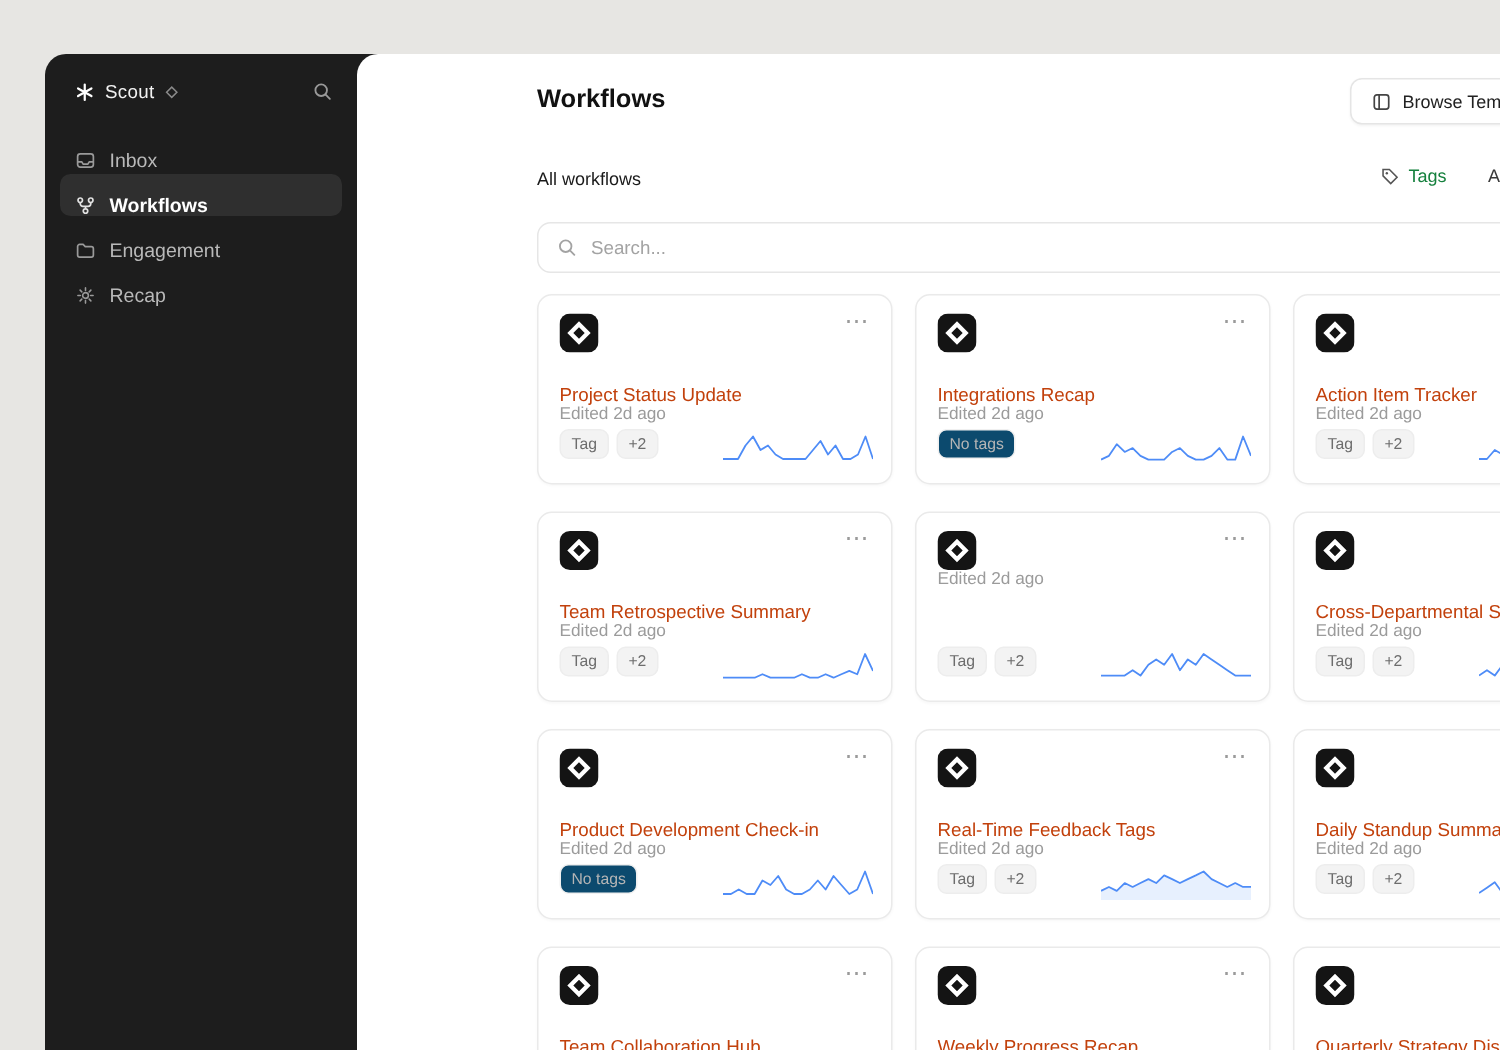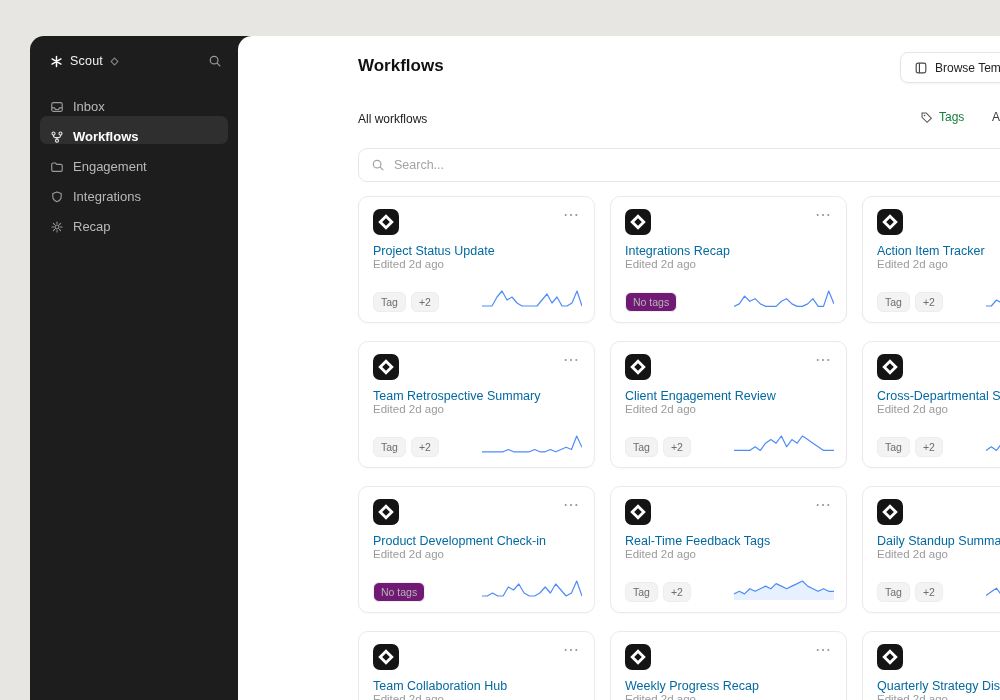--- a/index.html
+++ b/index.html
@@ -41,28 +41,28 @@
           padding:0 12px;border:1px solid #e6e6e6;border-radius:9px;background:#fff}
   .search input{border:0;outline:0;flex:1;font-size:12.5px;color:#333;font-family:inherit;background:transparent}
   .search input::placeholder{color:#a3a3a3}
 
   .grid{position:absolute;left:0;top:160px;width:741px;display:grid;
         grid-template-columns:repeat(3,237px);column-gap:15px;row-gap:18px}
   .card{height:127px;border:1px solid #eaeaea;border-radius:10px;background:#fff;
         box-shadow:0 1px 2px rgba(0,0,0,.03);padding:12px 14px;position:relative;cursor:pointer}
   .card-top{display:flex;justify-content:space-between;align-items:flex-start}
   .card-menu{color:#9a9a9a;font-size:16px;line-height:12px;letter-spacing:1px;cursor:pointer}
-  .card-title{margin-top:9px;font-size:12.5px;color:#0369a1;white-space:nowrap;overflow:hidden}
+  .card-title{margin-top:21px;font-size:12.5px;color:#c2410c;white-space:nowrap;overflow:hidden}
   .card-edited{margin-top:0;font-size:11.5px;color:#9b9b9b}
   .card-bottom{position:absolute;left:14px;right:12px;bottom:10px;display:flex;
-               justify-content:space-between;align-items:flex-end}
+               justify-content:space-between;align-items:flex-start}
   .pills{display:flex;gap:5px}
   .pill{font-size:10.5px;color:#6d6d6d;background:#f3f3f3;border:1px solid #ededed;border-radius:6px;
         padding:3px 7px;white-space:nowrap}
-  .pill.muted{background:#701a75;color:#b5b5b5;border-color:#f0f0f0}
+  .pill.muted{background:#0c4a6e;color:#b5b5b5;border-color:#f0f0f0}
   .spark{width:100px;height:26px;display:block}
 </style>
 </head>
 <body>
 
 <div class="app">
 
   <div class="sidebar">
     <div class="side-header">
       <span class="icon">
@@ -107,28 +107,20 @@
         <div class="nav-item">
     <span class="nav-icon">
             <svg viewBox="0 0 16 16" fill="none" stroke="currentColor" stroke-width="1.3" stroke-linejoin="round">
               <path d="M2 5a1.6 1.6 0 0 1 1.6-1.6h2.6L7.8 5h4.6A1.6 1.6 0 0 1 14 6.6v4.8A1.6 1.6 0 0 1 12.4 13H3.6A1.6 1.6 0 0 1 2 11.4V5z"></path>
             </svg>
           </span>
     <span class="nav-label">Engagement</span>
   </div>
         <div class="nav-item">
     <span class="nav-icon">
-            <svg viewBox="0 0 16 16" fill="none" stroke="currentColor" stroke-width="1.3" stroke-linejoin="round">
-              <path d="M8 2.2l4.8 1.8v3.4c0 2.9-2 4.9-4.8 6-2.8-1.1-4.8-3.1-4.8-6V4z"></path>
-            </svg>
-          </span>
-    <span class="nav-label">Integrations</span>
-  </div>
-        <div class="nav-item">
-    <span class="nav-icon">
             <svg viewBox="0 0 16 16" fill="none" stroke="currentColor" stroke-width="1.2" stroke-linecap="round">
               <circle cx="8" cy="8" r="2.2"></circle>
               <path d="M8 2.2v1.9M8 11.9v1.9M2.2 8h1.9M11.9 8h1.9M3.9 3.9l1.3 1.3M10.8 10.8l1.3 1.3M12.1 3.9l-1.3 1.3M5.2 10.8l-1.3 1.3"></path>
             </svg>
           </span>
     <span class="nav-label">Recap</span>
   </div>
       </div>
   </div>
 
@@ -270,21 +262,20 @@
             <div class="card">
     <div class="card-top">
       <span class="icon">
         <svg width="26" height="26" viewBox="0 0 26 26">
           <rect width="26" height="26" rx="7" fill="#141414"></rect>
           <path fill-rule="evenodd" d="M13 5.2 20.8 13 13 20.8 5.2 13Zm0 4L16.8 13 13 16.8 9.2 13Z" fill="#fff"></path>
         </svg>
       </span>
       <span class="card-menu">⋯</span>
     </div>
-    <div class="card-title">Client Engagement Review</div>
     <div class="card-edited">Edited 2d ago</div>
     <div class="card-bottom">
       <span class="pills">
                   <span class="pill">Tag</span>
                   <span class="pill">+2</span>
                 </span>
       <span class="spark-slot">
                   <svg class="spark" viewBox="0 0 100 26">
                     <path d="M0.0 19.4L5.3 19.4L10.5 19.4L15.8 19.4L21.1 15.8L26.3 19.4L31.6 12.2L36.8 8.6L42.1 12.2L47.4 5.0L52.6 15.8L57.9 8.6L63.2 12.2L68.4 5.0L73.7 8.6L78.9 12.2L84.2 15.8L89.5 19.4L94.7 19.4L100.0 19.4" fill="none" stroke="#4e8cf7" stroke-width="1.2" stroke-linejoin="round"></path>
                   </svg>

